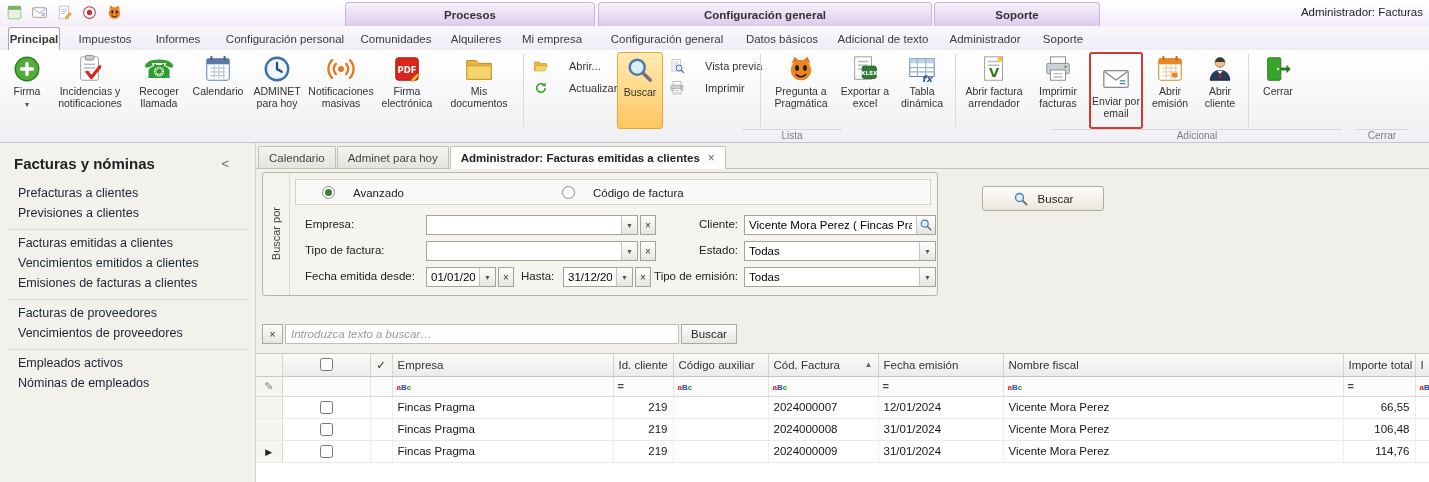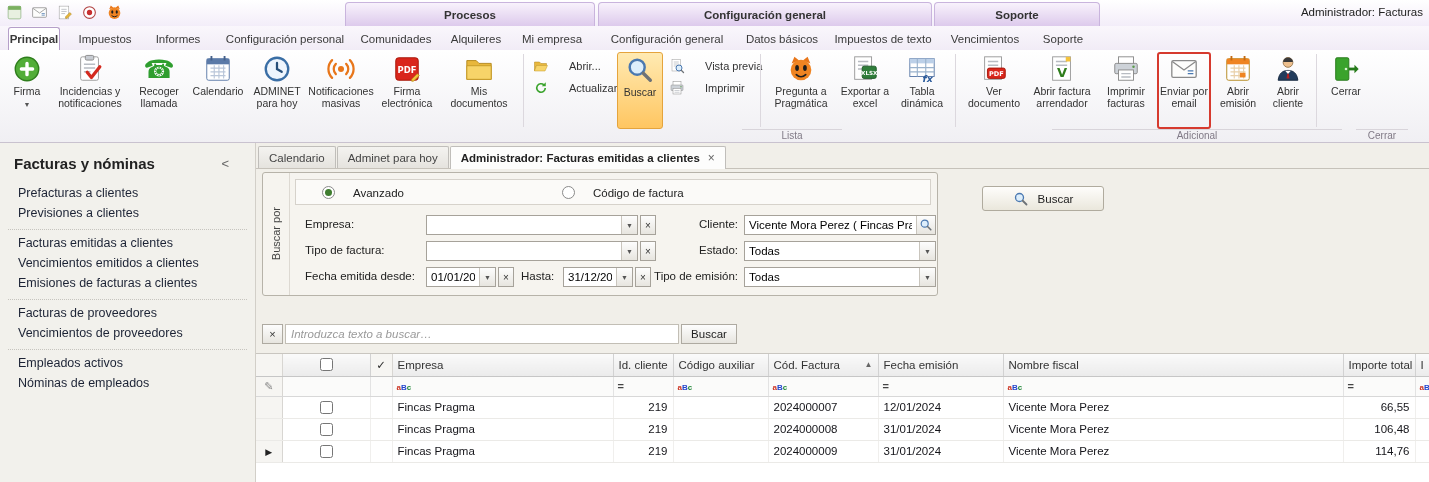--- a/index.html
+++ b/index.html
@@ -24,21 +24,21 @@
        border-radius:3px 3px 0 0;font-weight:bold;box-sizing:border-box;}
 
   
   .rb{position:absolute;top:50px;left:0;right:0;height:93px;box-sizing:border-box;
       background:linear-gradient(#ffffff,#f0eff3);border-bottom:1px solid #c9c2cf;
       display:flex;align-items:stretch;gap:2px;padding:2px 2px 13px 4px;}
   .rb-big{display:flex;flex-direction:column;align-items:center;padding:2px 2px 0;border-radius:3px;
       text-align:center;font-size:10.5px;line-height:11.5px;color:#333;cursor:pointer;box-sizing:border-box;}
   .rb-big .lbl{margin-top:2px}
   .rb-big.selected{background:linear-gradient(#ffeab2,#ffc661);border:1px solid #e5a43c;}
-  .rb-big.annotated{outline:2px solid #d63a2e;outline-offset:-2px;}
+  .rb-big.annotated{outline:2px solid #d63a2e;outline-offset:-2px;justify-content:center;}
   .caret{font-size:7px;color:#555;margin-top:1px}
   .rb-sep{width:1px;background:#dcd8de;margin:2px 3px 2px;}
   .rb-stack{display:flex;flex-direction:column;gap:4px;padding-top:5px;box-sizing:border-box}
   .rb-small{display:flex;align-items:center;gap:20px;font-size:11px;color:#333;padding:1px 4px;cursor:pointer;white-space:nowrap}
   .rb-cap{position:absolute;bottom:1px;font-size:10px;color:#807a86;text-align:center;border-top:1px solid #d8d4da;padding-top:0px}
 
   
   .sb{position:absolute;top:143px;left:0;width:256px;bottom:0;background:#f2f1ec;border-right:1px solid #d2cfc8;box-sizing:border-box;}
   .sb-head{display:flex;align-items:center;justify-content:space-between;padding:12px 26px 8px 14px;
        font-size:15px;font-weight:bold;color:#222;}
@@ -300,22 +300,22 @@
   <div class="trow">
     <div class="rtab active" style="left:8px;width:52px">Principal</div>
     <div class="rtab" style="left:74px;width:62px">Impuestos</div>
     <div class="rtab" style="left:150px;width:56px">Informes</div>
     <div class="rtab" style="left:224px;width:122px">Configuración personal</div>
     <div class="rtab" style="left:358px;width:76px">Comunidades</div>
     <div class="rtab" style="left:446px;width:60px">Alquileres</div>
     <div class="rtab" style="left:518px;width:68px">Mi empresa</div>
     <div class="rtab" style="left:606px;width:122px">Configuración general</div>
     <div class="rtab" style="left:740px;width:84px">Datos básicos</div>
-    <div class="rtab" style="left:830px;width:106px">Impuestos de texto</div>
-    <div class="rtab" style="left:946px;width:78px">Vencimientos</div>
+    <div class="rtab" style="left:830px;width:106px">Adicional de texto</div>
+    <div class="rtab" style="left:946px;width:78px">Administrador</div>
     <div class="rtab" style="left:1036px;width:54px">Soporte</div>
   </div>
 
   <div class="rb">
     <div class="rb-big" style="width:46px">
       <span>
           <svg class="s30">
             <use href="#i-new"></use>
           </svg>
         </span>
@@ -450,28 +450,20 @@
       <span>
           <svg class="s30">
             <use href="#i-pivot"></use>
           </svg>
         </span>
       <span class="lbl">Tabla dinámica</span>
     </div>
 
     <div class="rb-sep"></div>
 
-    <div class="rb-big" style="width:66px">
-      <span>
-          <svg class="s30">
-            <use href="#i-docpdf"></use>
-          </svg>
-        </span>
-      <span class="lbl">Ver documento</span>
-    </div>
     <div class="rb-big" style="width:66px">
       <span>
           <svg class="s30">
             <use href="#i-docv"></use>
           </svg>
         </span>
       <span class="lbl">Abrir factura arrendador</span>
     </div>
     <div class="rb-big" style="width:58px">
       <span>

